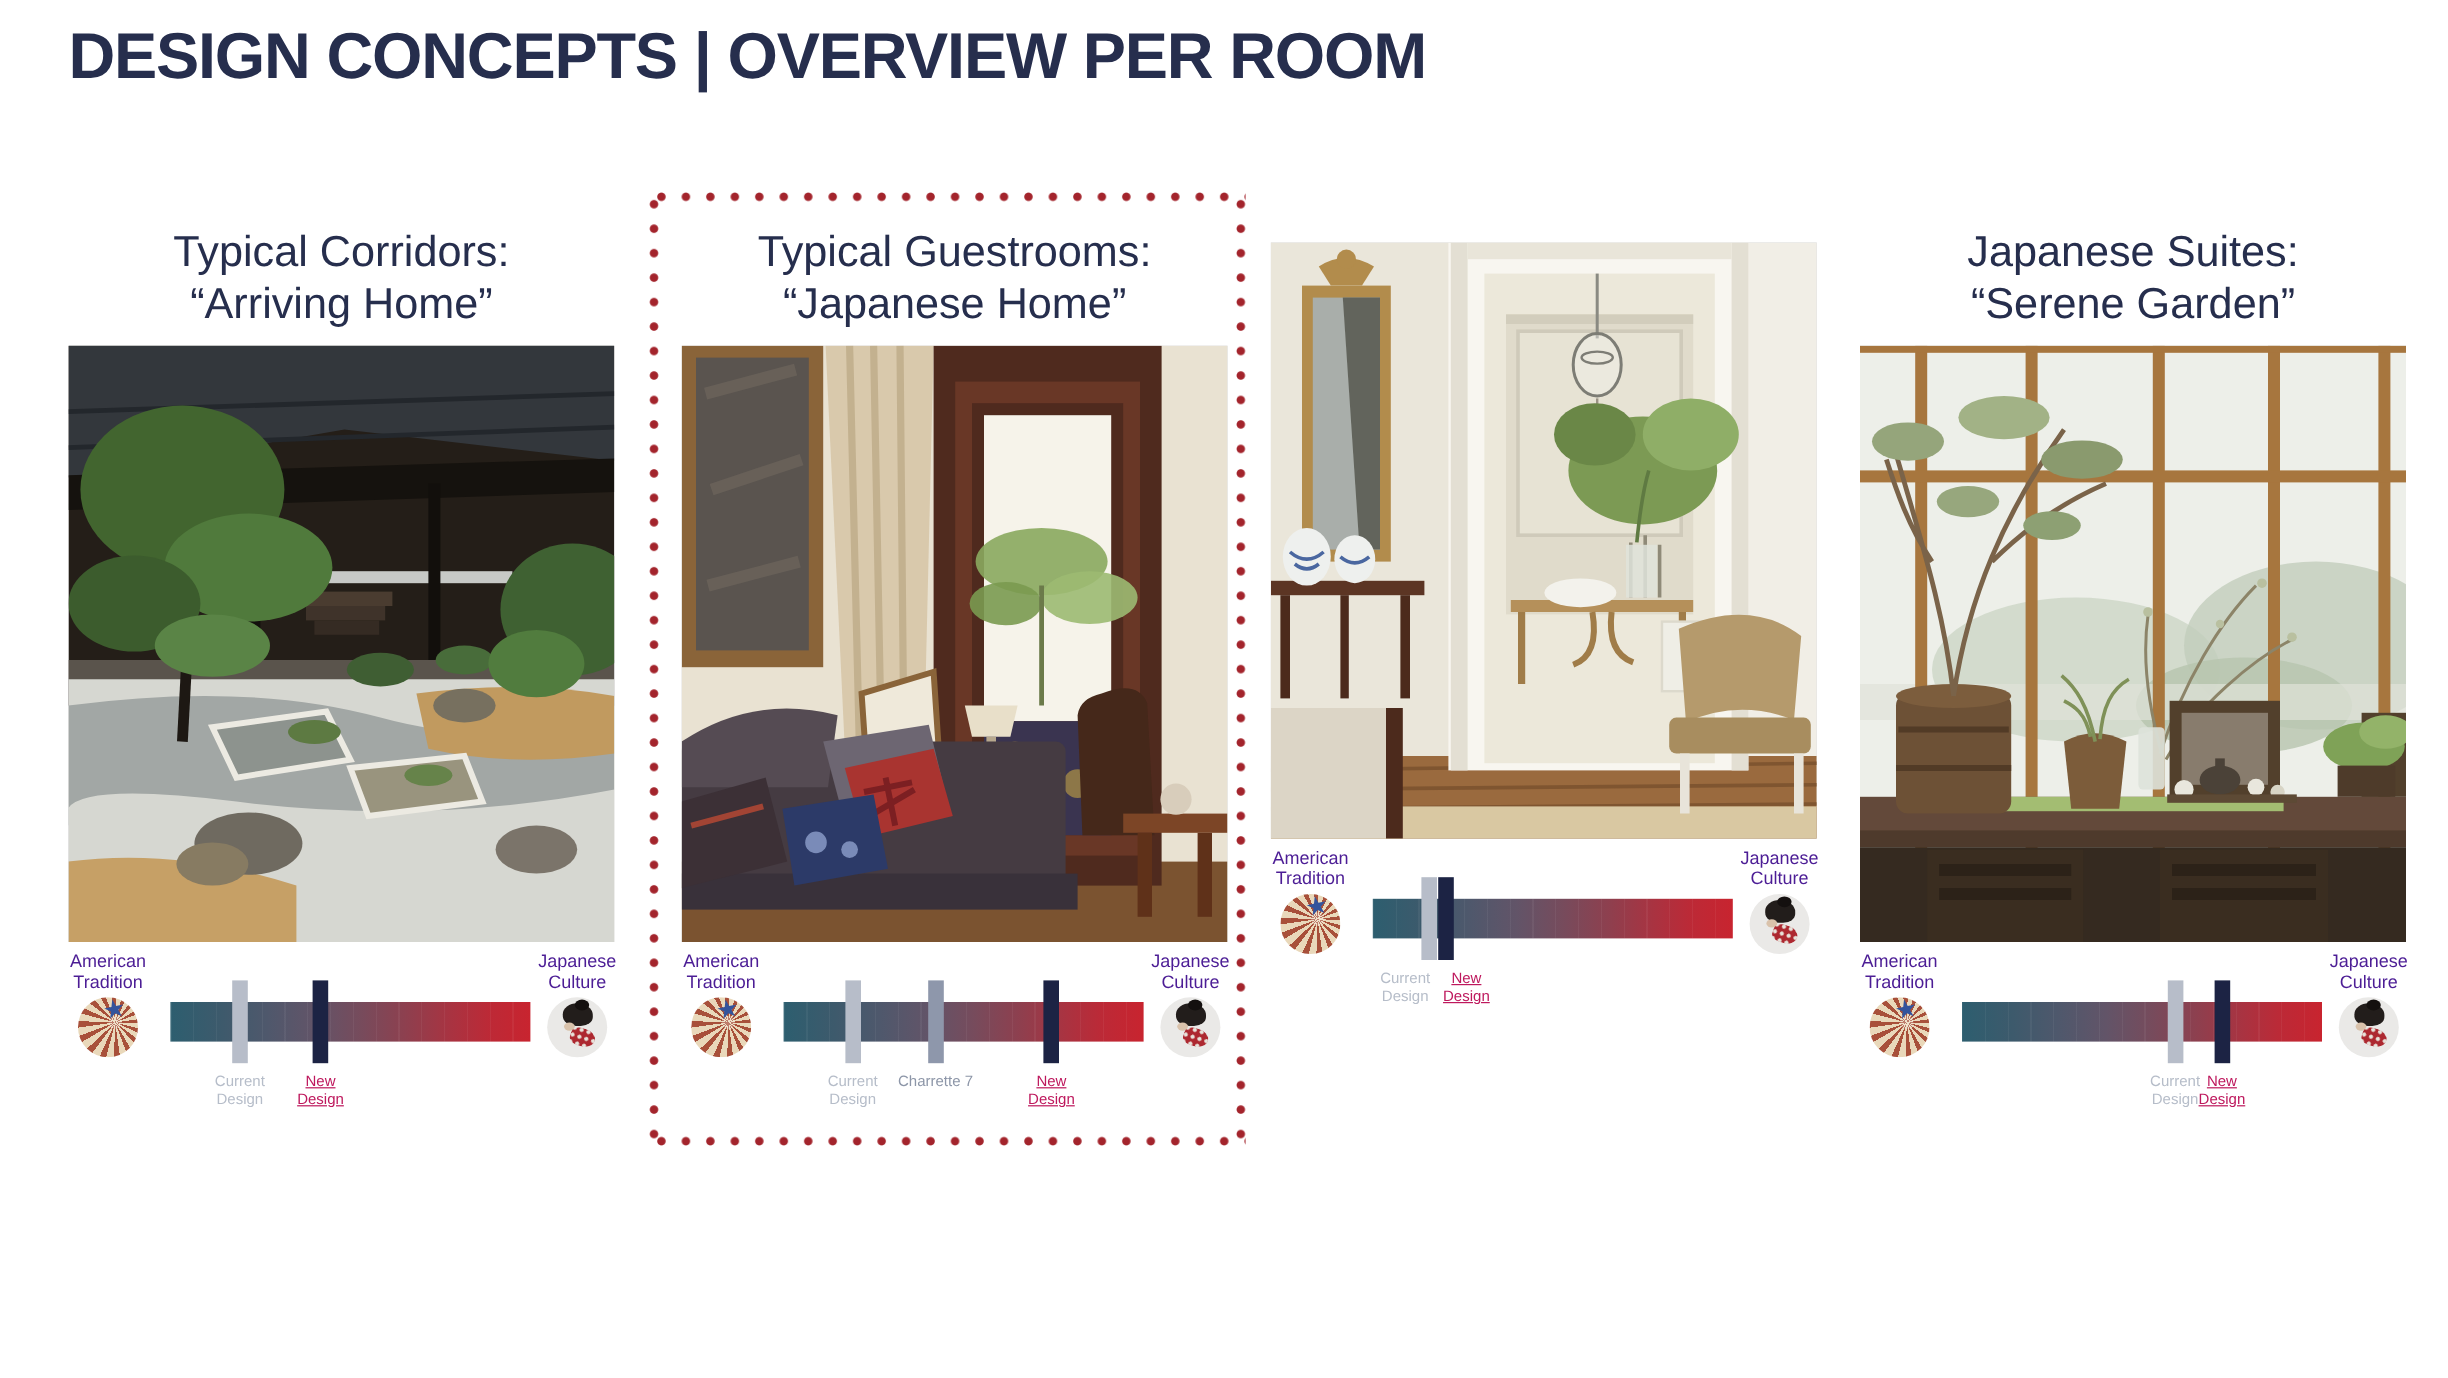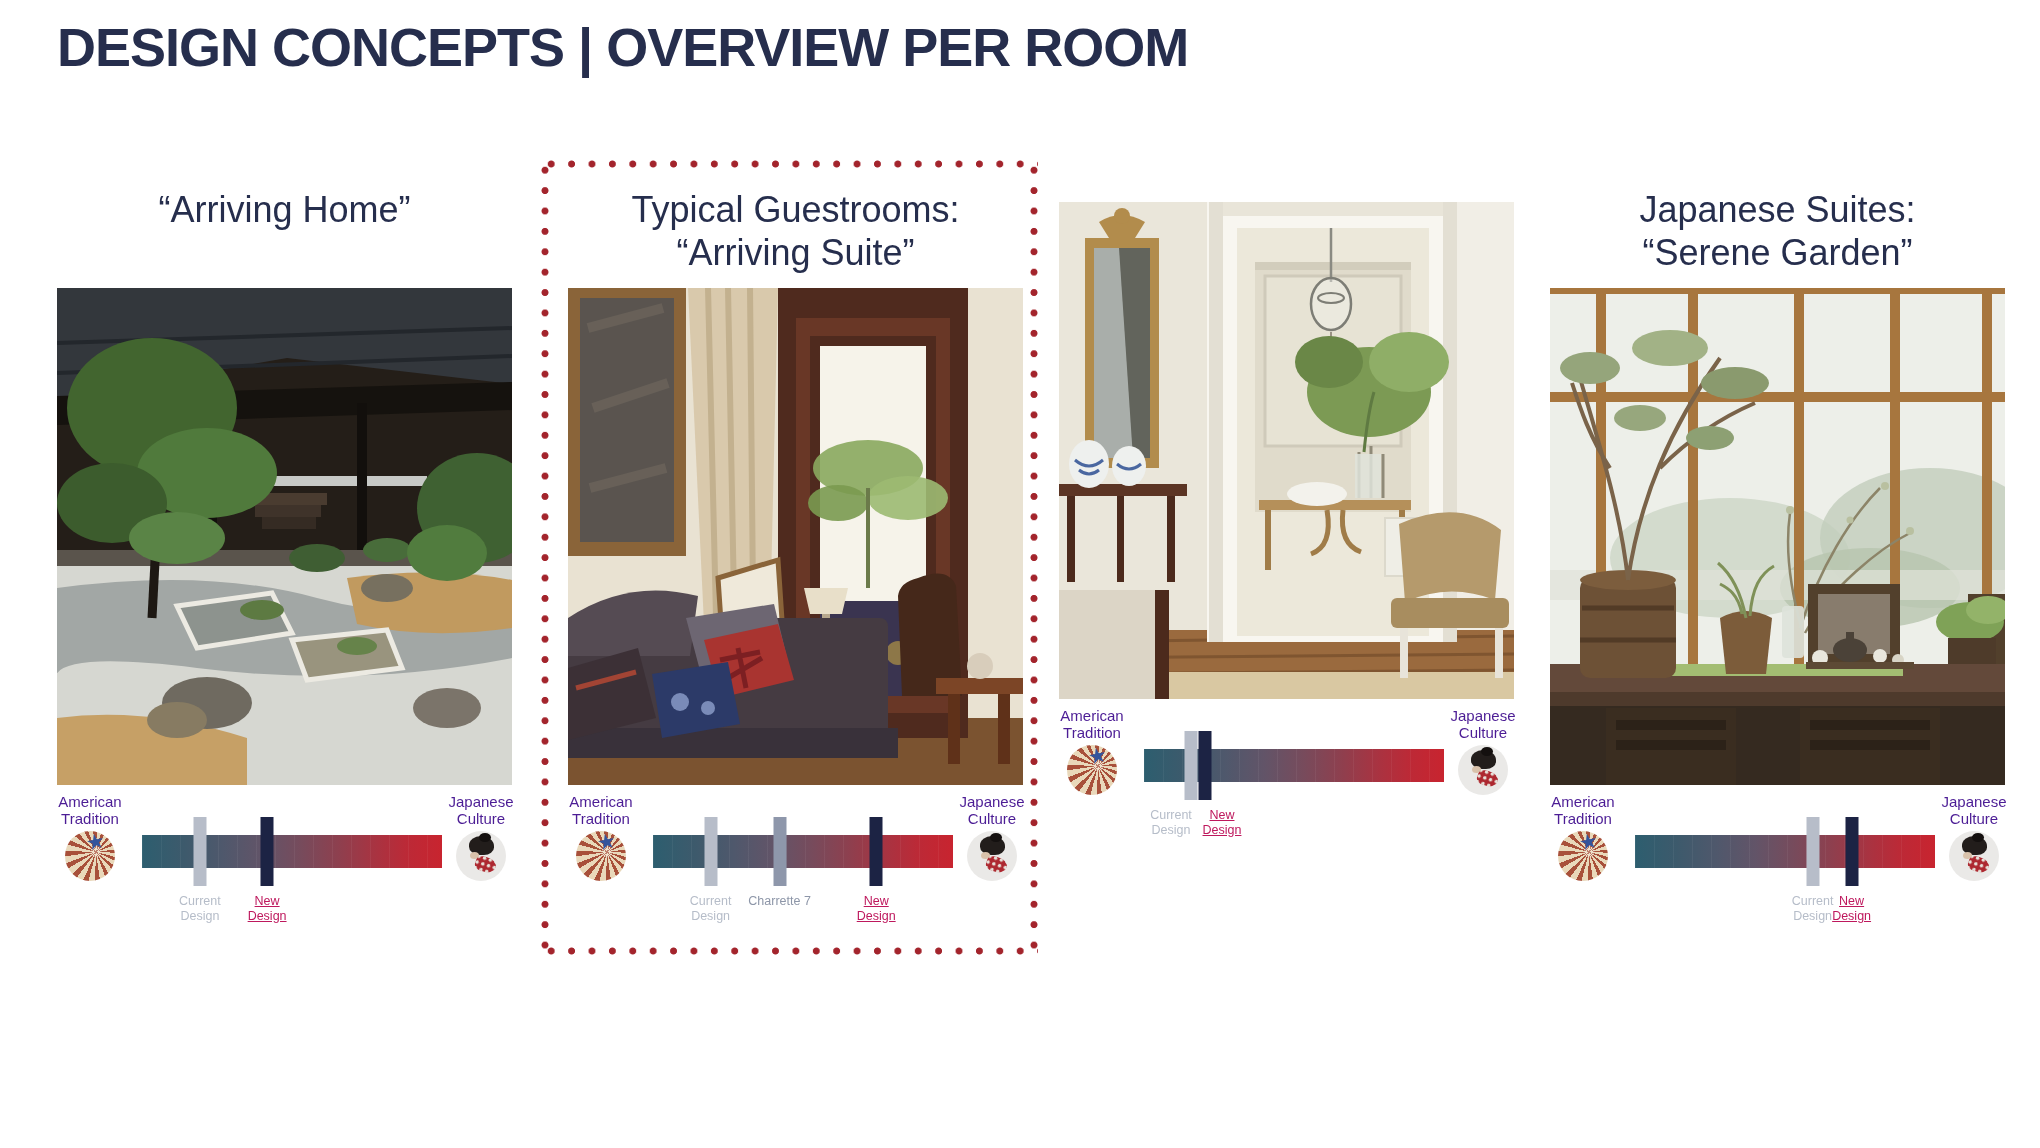--- a/index.html
+++ b/index.html
@@ -65,20 +65,21 @@
 
   <div class="dotted-box">
     <div class="dots-h dots-top"></div>
     <div class="dots-h dots-bottom"></div>
     <div class="dots-v dots-left"></div>
     <div class="dots-v dots-right"></div>
   </div>
 
   <section class="col" style="left:57px">
     <h2 class="col-title">
+      <span>Typical Corridors:</span>
       <span>“Arriving Home”</span>
     </h2>
     <div class="photo">
       <svg viewBox="0 0 455 497" preserveAspectRatio="none">
         <rect width="455" height="497" fill="#d6d7d1"></rect>
         <rect x="0" y="0" width="455" height="300" fill="#241e18"></rect>
         <path d="M0,0 H455 V96 L230,70 L0,110 Z" fill="#33373c"></path>
         <path d="M0,55 L455,40" stroke="#23272c" stroke-width="4"></path>
         <path d="M0,85 L455,68" stroke="#23272c" stroke-width="4"></path>
         <path d="M0,108 L455,94 L455,122 L0,137 Z" fill="#15120e"></path>
@@ -140,21 +141,21 @@
             <i class="neck"></i>
             <i class="fan"></i>
           </div>
       </div>
     </div>
   </section>
 
   <section class="col" style="left:568px">
     <h2 class="col-title">
       <span>Typical Guestrooms:</span>
-      <span>“Arriving Suite”</span>
+      <span>“Japanese Home”</span>
     </h2>
     <div class="photo">
       <svg viewBox="0 0 455 497" preserveAspectRatio="none">
         <rect width="455" height="497" fill="#e9e2d2"></rect>
         <rect y="430" width="455" height="67" fill="#7b5330"></rect>
         <rect x="0" y="0" width="118" height="268" fill="#8a6439"></rect>
         <rect x="12" y="10" width="94" height="244" fill="#5a544f"></rect>
         <path d="M20,40 L95,20 M25,120 L100,95 M22,200 L98,180" stroke="#6e665d" stroke-width="10" opacity="0.7"></path>
         <path d="M120,0 H210 L200,420 H140 Z" fill="#d9c9ac"></path>
         <path d="M140,0 L150,410 M160,0 L168,415 M182,0 L186,412" stroke="#c3b18f" stroke-width="6" fill="none"></path>

